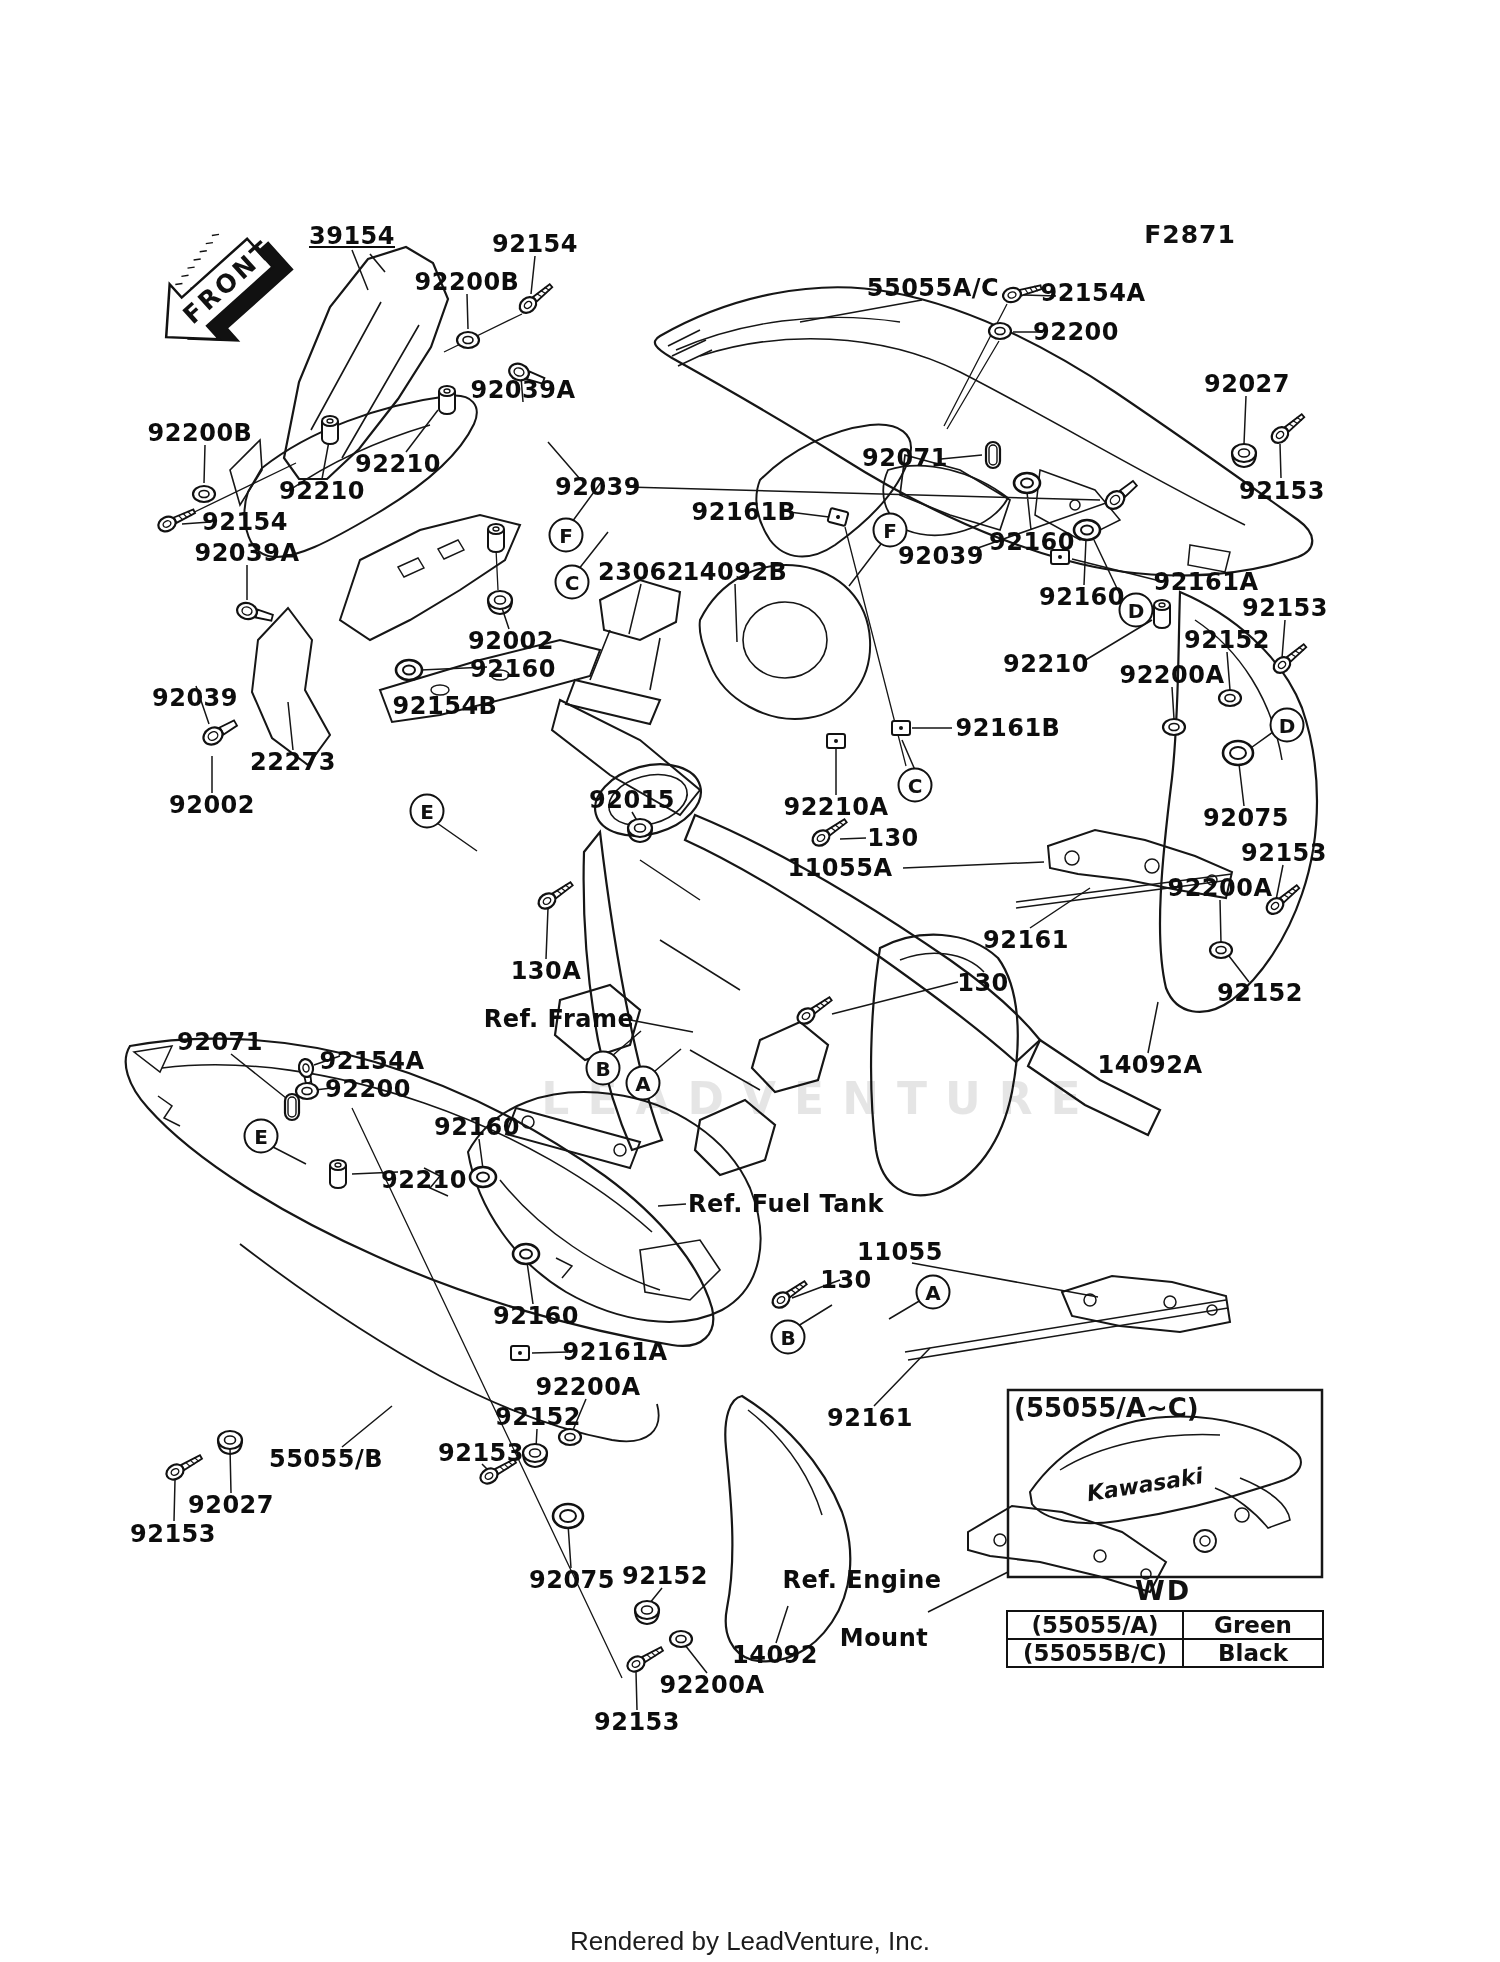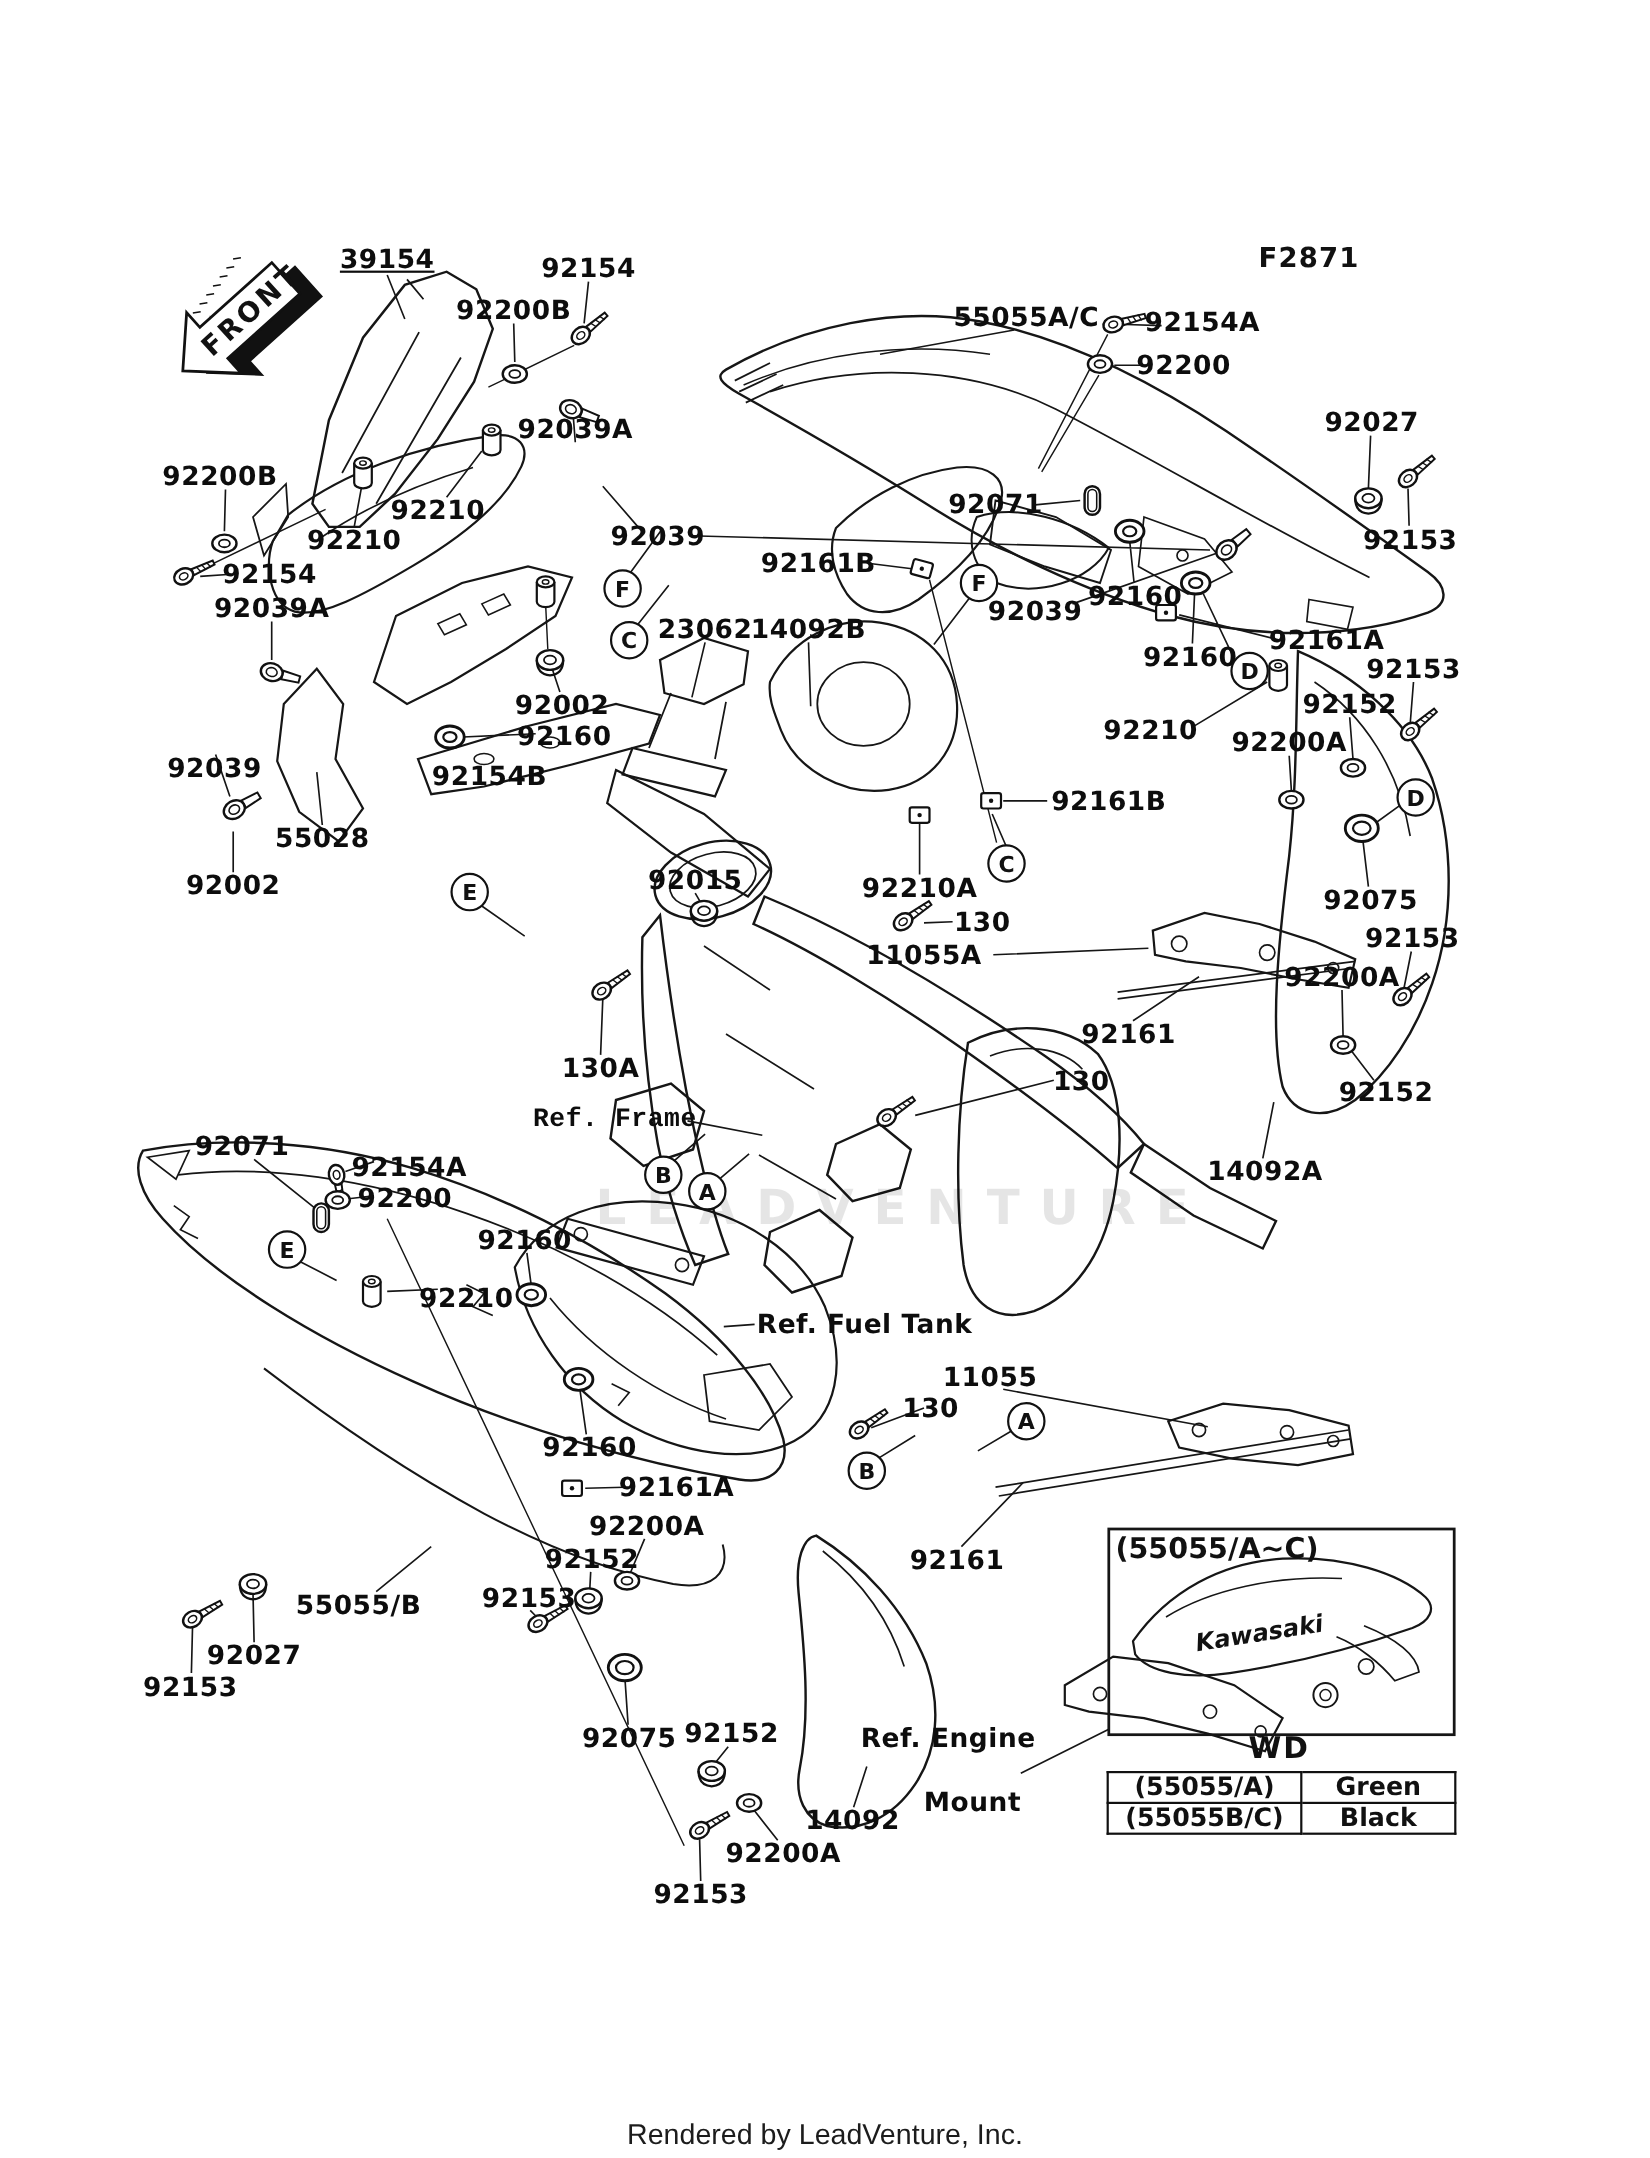--- a/index.html
+++ b/index.html
@@ -305,33 +305,33 @@
     <div class="plabel" style="left: 195px; top: 698px;">92039</div>
     <div class="plabel" style="left: 511px; top: 641px;">92002</div>
     <div class="plabel" style="left: 513px; top: 669px;">92160</div>
     <div class="plabel" style="left: 1046px; top: 664px;">92210</div>
     <div class="plabel" style="left: 1227px; top: 640px;">92152</div>
     <div class="plabel" style="left: 1285px; top: 608px;">92153</div>
     <div class="plabel" style="left: 1172px; top: 675px;">92200A</div>
     <div class="plabel" style="left: 1008px; top: 728px;">92161B</div>
     <div class="plabel" style="left: 893px; top: 838px;">130</div>
     <div class="plabel" style="left: 445px; top: 706px;">92154B</div>
-    <div class="plabel" style="left: 293px; top: 762px;">55028</div>
+    <div class="plabel" style="left: 293px; top: 762px;">22273</div>
     <div class="plabel" style="left: 212px; top: 805px;">92002</div>
     <div class="plabel" style="left: 632px; top: 800px;">92015</div>
     <div class="plabel" style="left: 836px; top: 807px;">92210A</div>
     <div class="plabel" style="left: 840px; top: 868px;">11055A</div>
     <div class="plabel" style="left: 1246px; top: 818px;">92075</div>
     <div class="plabel" style="left: 1284px; top: 853px;">92153</div>
     <div class="plabel" style="left: 1220px; top: 888px;">92200A</div>
     <div class="plabel" style="left: 1026px; top: 940px;">92161</div>
     <div class="plabel" style="left: 983px; top: 983px;">130</div>
     <div class="plabel" style="left: 1260px; top: 993px;">92152</div>
     <div class="plabel" style="left: 546px; top: 971px;">130A</div>
-    <div class="plabel" style="left: 559px; top: 1019px; font-family: Liberation Mono, monospace;">Ref. Frame</div>
+    <div class="plabel" style="left: 559px; top: 1019px;">Ref. Frame</div>
     <div class="plabel" style="left: 1150px; top: 1065px;">14092A</div>
     <div class="plabel" style="left: 220px; top: 1042px;">92071</div>
     <div class="plabel" style="left: 372px; top: 1061px;">92154A</div>
     <div class="plabel" style="left: 368px; top: 1089px;">92200</div>
     <div class="plabel" style="left: 477px; top: 1127px;">92160</div>
     <div class="plabel" style="left: 424px; top: 1180px;">92210</div>
     <div class="plabel" style="left: 536px; top: 1316px;">92160</div>
     <div class="plabel" style="left: 786px; top: 1204px;">Ref. Fuel  Tank</div>
     <div class="plabel" style="left: 900px; top: 1252px;">11055</div>
     <div class="plabel" style="left: 846px; top: 1280px;">130</div>

